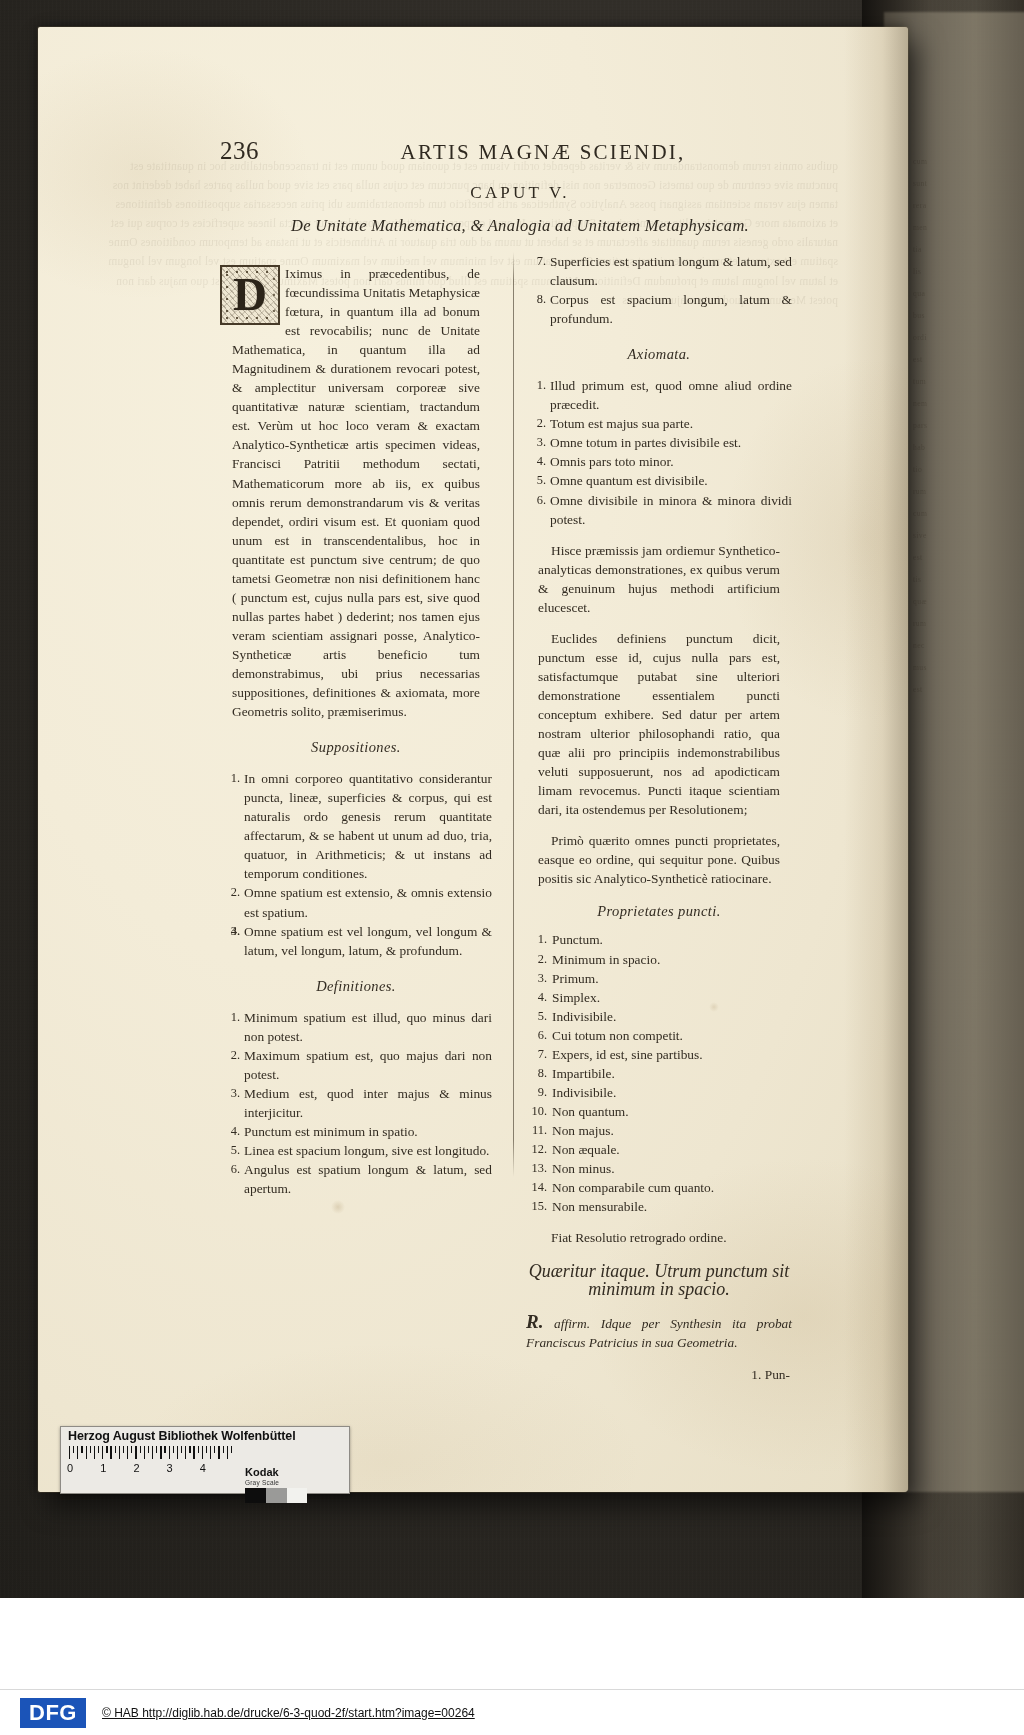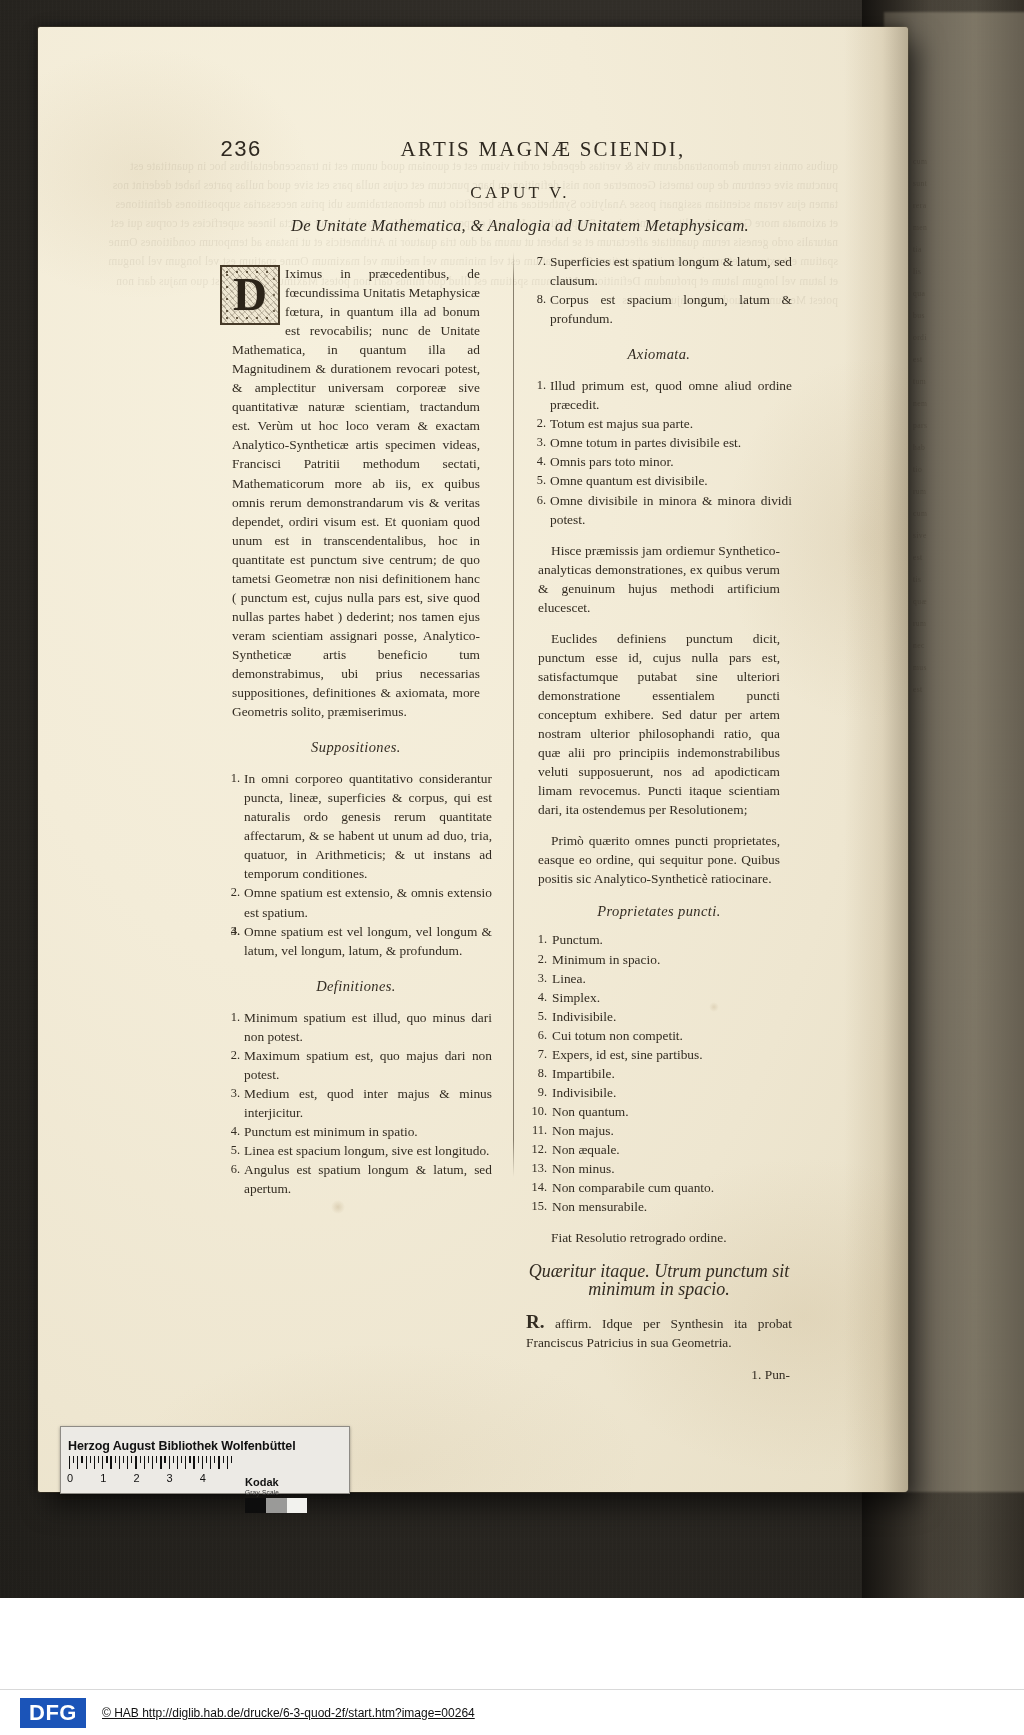--- a/index.html
+++ b/index.html
@@ -112,22 +112,22 @@
     left: 182px; top: 110px;
     width: 600px; height: 1130px;
   }
 
   .folio-line {
     display: flex; align-items: baseline;
     height: 40px;
     color: #2f2920;
   }
   .folio-num {
-    font-size: 22px; letter-spacing: .5px; width: 70px;
-    font-family: Liberation Mono, monospace;
+    font-size: 25px; letter-spacing: .5px; width: 70px;
+    font-family: Liberation Serif, serif;
   }
   .running-head {
     flex: 1; text-align: center;
     font-size: 21px; letter-spacing: 2.2px;
     padding-right: 24px;
     white-space: nowrap;
   }
 
   .caput {
     text-align: center;
@@ -263,21 +263,21 @@
   ol.numlist.compact > li .ln { width: 21px; }
 
   .quaeritur {
     text-align: center;
     font-style: italic;
     font-size: 18px;
     line-height: 17.5px;
     margin: 16px 0 11px 0;
   }
 
-  .resp-para { position: relative; text-align: justify; }
+  .resp-para { position: relative; text-align: justify; font-style: italic; }
   .resp-glyph {
     font-size: 19px; font-weight: 600; letter-spacing: 0;
   }
   .catchword {
     text-align: right;
     margin-top: 3px;
     font-size: 13.4px;
     padding-right: 2px;
   }
 
@@ -293,21 +293,21 @@
     left: 60px; top: -172px;
     width: 290px; height: 68px;
     background: #eceae5;
     border: 1px solid #8e8b85;
     box-shadow: 0 1px 3px rgba(0,0,0,.35);
     display: flex; flex-direction: column;
     font-family: "Liberation Sans", sans-serif;
   }
   #colorbar-title {
     font-size: 12.5px; font-weight: 700; color: #111;
-    padding: 12px 0 1px 7px;
+    padding: 2px 0 1px 7px;
     letter-spacing: -.1px;
     white-space: nowrap;
   }
   #colorbar-body { display: flex; flex: 1; }
   #ruler { position: relative; width: 182px; padding-left: 6px; }
   #ruler-ticks {
     position: absolute; left: 8px; top: 2px;
     width: 166px; height: 13px;
     background-image: repeating-linear-gradient(90deg,
        #111 0 1.2px, transparent 1.2px 8.3px);
@@ -462,21 +462,21 @@
 
         <p class="body-para indent">Hisce præmissis jam ordiemur Synthetico-analyticas demonstrationes, ex quibus verum &amp; genuinum hujus methodi artificium elucescet.</p>
         <p class="body-para indent">Euclides definiens punctum dicit, punctum esse id, cujus nulla pars est, satisfactumque putabat sine ulteriori demonstratione essentialem puncti conceptum exhibere. Sed datur per artem nostram ulterior philosophandi ratio, qua quæ alii pro principiis indemonstrabilibus veluti supposuerunt, nos ad apodicticam limam revocemus. Puncti itaque scientiam dari, ita ostendemus per Resolutionem;</p>
         <p class="body-para indent">Primò quærito omnes puncti proprietates, easque eo ordine, qui sequitur pone. Quibus positis sic Analytico-Syntheticè ratiocinare.</p>
 
         <div class="section-head tight">Proprietates puncti.</div>
 
         <ol class="numlist compact" id="list-proprietates">
             <li><span class="ln">1.</span><span>Punctum.</span></li>
             <li><span class="ln">2.</span><span>Minimum in spacio.</span></li>
-            <li><span class="ln">3.</span><span>Linea.</span></li>
+            <li><span class="ln">3.</span><span>Primum.</span></li>
             <li><span class="ln">4.</span><span>Simplex.</span></li>
             <li><span class="ln">5.</span><span>Indivisibile.</span></li>
             <li><span class="ln">6.</span><span>Cui totum non competit.</span></li>
             <li><span class="ln">7.</span><span>Expers, id est, sine partibus.</span></li>
             <li><span class="ln">8.</span><span>Impartibile.</span></li>
             <li><span class="ln">9.</span><span>Indivisibile.</span></li>
             <li><span class="ln">10.</span><span>Non quantum.</span></li>
             <li><span class="ln">11.</span><span>Non majus.</span></li>
             <li><span class="ln">12.</span><span>Non æquale.</span></li>
             <li><span class="ln">13.</span><span>Non minus.</span></li>

